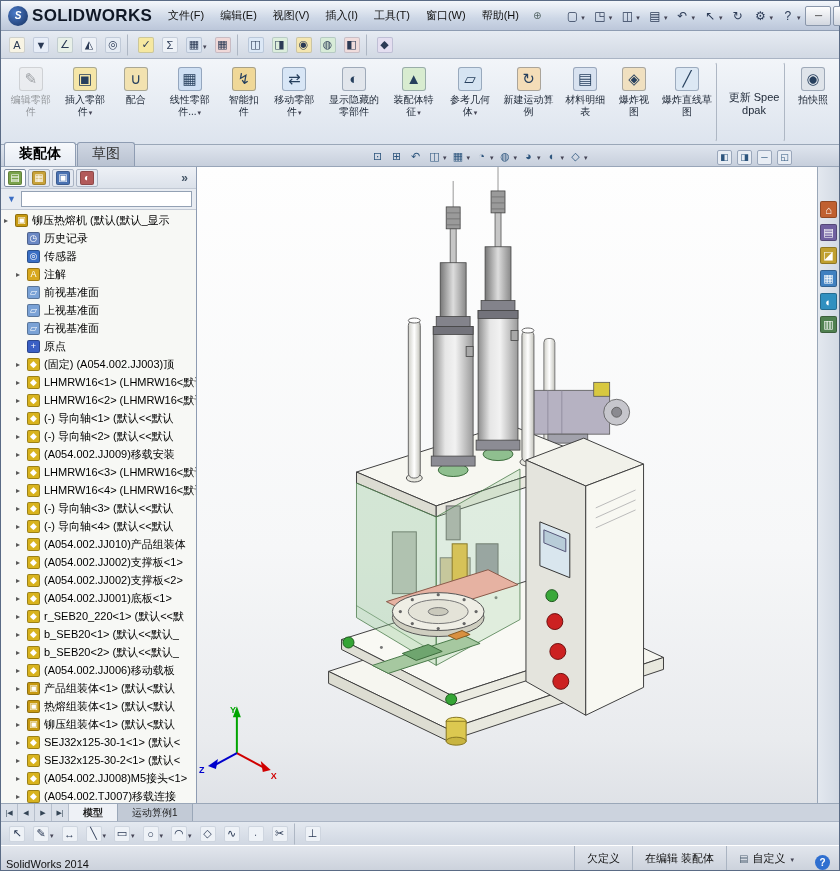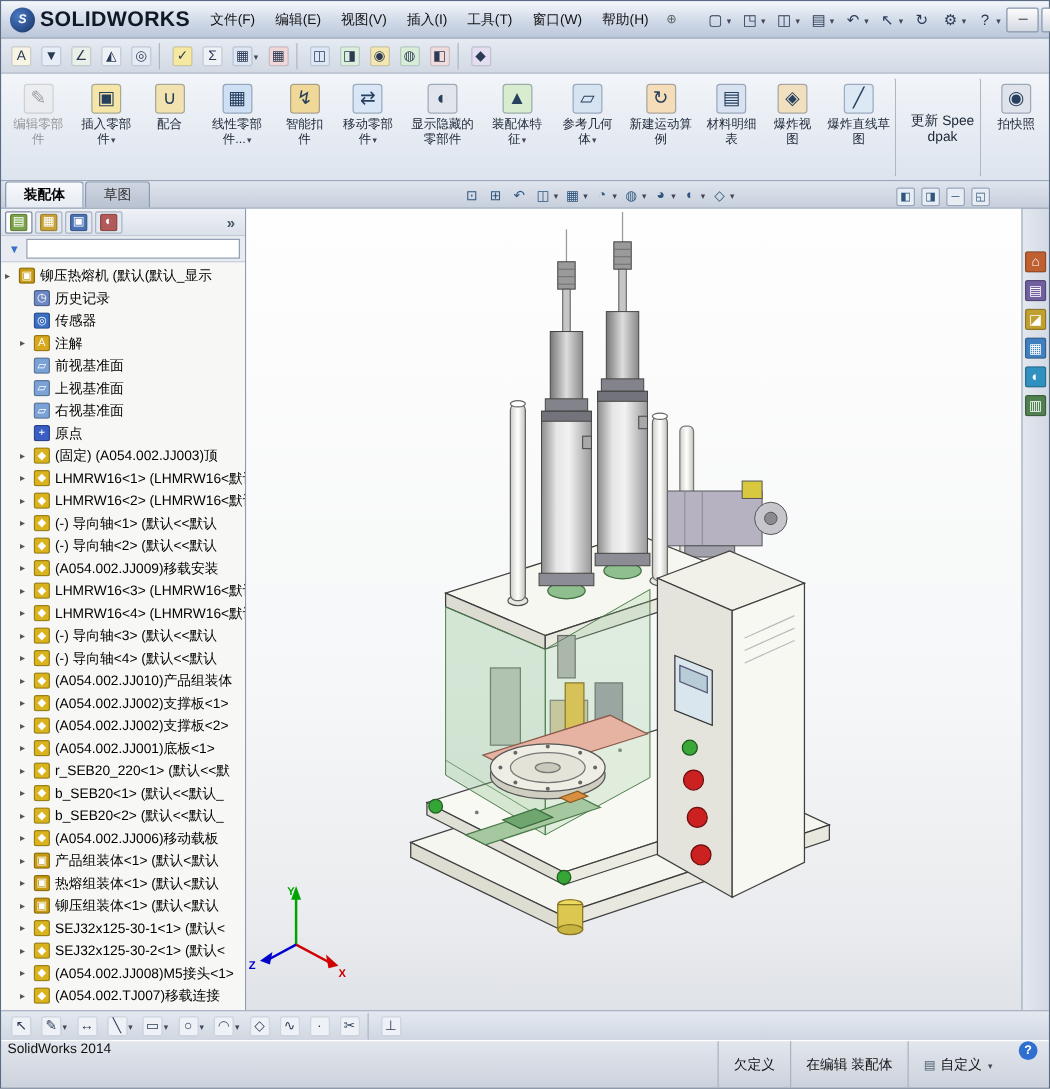--- a/index.html
+++ b/index.html
@@ -35,21 +35,21 @@
   .cmbtn{display:flex;flex-direction:column;align-items:center;min-width:44px;max-width:62px;padding:4px 3px 1px;border:1px solid transparent;border-radius:3px;text-align:center;color:#1c2635;font-size:10px;line-height:1.15}
   .cmbtn .cmico{margin-bottom:3px}
   .cmbtn .tg{width:24px;height:24px;font-size:15px;border:1px solid rgba(60,80,110,.4);border-radius:3px;background:#e8edf4;color:#27405e}
   .cmlabel{display:block;word-break:break-all}
   .cmbtn.textonly{justify-content:center;font-size:11px;min-width:58px}
   .cmbtn.disabled{opacity:.45;filter:grayscale(.9)}
 
   
   .tabstrip{height:22px;flex:none;background:linear-gradient(#dfe5ee,#c7cfdc);border-bottom:1px solid #98a5b8;position:relative;display:flex;align-items:flex-end;padding-left:3px}
   .cmtabs{display:flex;align-items:flex-end}
-  .cmtab{padding:2px 14px 3px;font-size:11px;border:1px solid #8e9cb2;border-bottom:none;border-radius:3px 3px 0 0;background:linear-gradient(#cfd6e2,#b9c2d1);color:#333;margin-right:1px;white-space:nowrap}
+  .cmtab{padding:2px 14px 3px;font-size:14px;border:1px solid #8e9cb2;border-bottom:none;border-radius:3px 3px 0 0;background:linear-gradient(#cfd6e2,#b9c2d1);color:#333;margin-right:1px;white-space:nowrap}
   .cmtab.active{background:linear-gradient(#f7f9fc,#e6ebf3);font-weight:bold;color:#000}
   .headsup{position:absolute;left:368px;top:2px;display:flex;gap:2px;align-items:center}
   .hbtn{display:inline-flex;align-items:center;height:18px;padding:0 1px}
   .hbtn .tg{width:15px;height:15px;font-size:11px;color:#2e567e}
   .cornerbtns{position:absolute;right:46px;top:3px;display:flex;gap:3px}
   .cornerbtns .tg{width:15px;height:15px;font-size:9px;color:#2e567e;border:1px solid #9aa7bb;background:#e8edf4;border-radius:2px}
 
   
   .main{flex:1;display:flex;min-height:0}
   .lpanel{width:196px;flex:none;border-right:1px solid #8e9cb2;background:#f2f4f1;display:flex;flex-direction:column;min-height:0}
@@ -79,21 +79,21 @@
   .taskpane{width:22px;flex:none;background:linear-gradient(90deg,#e3e8ef,#d3dae4);border-left:1px solid #9aa7b8;display:flex;flex-direction:column;align-items:center;padding-top:34px;gap:6px}
   .tpbtn .tg{width:17px;height:17px;font-size:11px;color:#fff;border-radius:2px;border:1px solid rgba(0,0,0,.25)}
 
   
   .mstabs{height:18px;flex:none;background:#ccd3de;border-top:1px solid #9aa7b8;display:flex;align-items:stretch}
   .nbtn{width:17px;display:flex;align-items:center;justify-content:center;font-size:7px;color:#345;border-right:1px solid #b6bfcc;background:#dae0e9}
   .mtab{padding:1px 14px;font-size:10px;display:flex;align-items:center;border-right:1px solid #9aa7b8;background:#c2cad6;color:#222;white-space:nowrap}
   .mtab.active{background:#eef1f6;font-weight:bold}
   .sketchbar{height:24px;flex:none;background:linear-gradient(#e4e9f0,#d0d7e2);border-top:1px solid #aab4c4;display:flex;align-items:center;padding:0 5px;gap:2px}
   .sketchbar .tg{font-size:11px;border:1px solid rgba(80,100,130,.2);background:#eef2f7}
-  .statusbar{height:38px;flex:none;background:linear-gradient(#e2e6ed,#ccd2dc);border-top:1px solid #fff;display:flex;align-items:flex-start;font-size:11px;padding-left:5px}
+  .statusbar{height:25px;flex:none;background:linear-gradient(#e2e6ed,#ccd2dc);border-top:1px solid #fff;display:flex;align-items:flex-end;font-size:11px;padding-left:5px}
   .sbseg{padding:0 12px;border-left:1px solid #aab4c2;height:100%;display:flex;align-items:center;white-space:nowrap}
   .sbcustom u{margin:0 4px}
   .sheet::before{content:"▤";color:#567;font-size:10px}
   .sbhelp{width:15px;height:15px;border-radius:50%;background:#2f6fd0;color:#fff;display:flex;align-items:center;justify-content:center;font-size:10px;font-weight:bold;margin:0 9px}
 </style>
 </head>
 <body>
 
 <div class="win">
 
@@ -813,20 +813,34 @@
 
     <span class="tpbtn"><i class="tg" style="background: rgb(192, 96, 48);">⌂</i></span>
         <span class="tpbtn"><i class="tg" style="background: rgb(112, 96, 160);">▤</i></span>
         <span class="tpbtn"><i class="tg" style="background: rgb(192, 160, 48);">◪</i></span>
         <span class="tpbtn"><i class="tg" style="background: rgb(64, 128, 192);">▦</i></span>
         <span class="tpbtn"><i class="tg" style="background: rgb(48, 144, 192);">◐</i></span>
         <span class="tpbtn"><i class="tg" style="background: rgb(80, 128, 80);">▥</i></span>
       </div>
   </div>
 
+  <div class="mstabs">
+    <div class="navbtns" style="display:flex">
+
+    <span class="nbtn">|◀</span>
+        <span class="nbtn">◀</span>
+        <span class="nbtn">▶</span>
+        <span class="nbtn">▶|</span>
+      </div>
+    <div class="mtabswrap" style="display:flex">
+
+    <span class="mtab active">模型</span>
+        <span class="mtab">运动算例1</span>
+      </div>
+  </div>
 
   <div class="sketchbar">
 
       <span class="tbtn">
         <i class="tg">↖</i>
       </span>
 
       <span class="tbtn">
         <i class="tg">✎</i>
         <b class="dd"></b>

